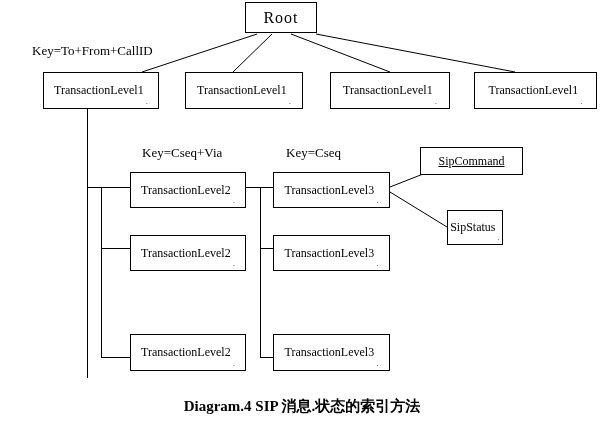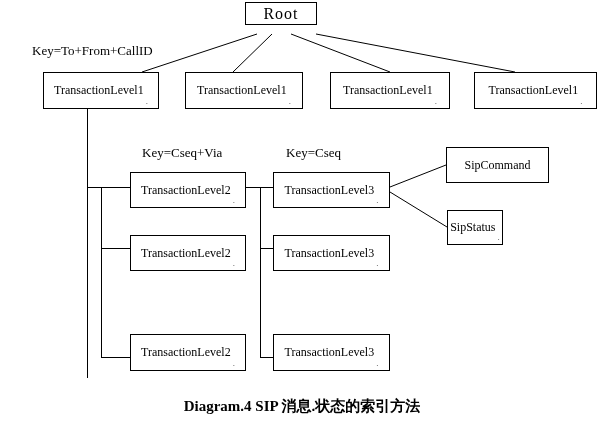--- a/index.html
+++ b/index.html
@@ -90,21 +90,21 @@
   <div class="hline" style="left:101px; top:248px; width:29px;"></div>
   <div class="hline" style="left:101px; top:357px; width:29px;"></div>
   <div class="hline" style="left:246px; top:187px; width:27px;"></div>
   <div class="hline" style="left:260px; top:248px; width:13px;"></div>
   <div class="hline" style="left:260px; top:357px; width:13px;"></div>
 
   <div class="key-label" style="left:0; top:43px;margin-left:32px;">Key=To+From+CallID</div>
   <div class="key-label" style="left:142px; top:145px;text-align:center;">Key=Cseq+Via</div>
   <div class="key-label" style="left:286px; top:145px;">Key=Cseq</div>
 
-  <div class="node root-node" style="left:245px; top:2px; width:72px; height:23px;">
+  <div class="node root-node" style="left:245px; top:2px; width:72px; height:31px;">
     <span>Root</span>
   </div>
 
   <div class="node" style="left:43px; top:72px; width:116px; height:37px;">
     <span>TransactionLevel1</span>
       <span class="mark">.</span>
   </div>
   <div class="node" style="left:185px; top:72px; width:118px; height:37px;">
     <span>TransactionLevel1</span>
       <span class="mark">.</span>
@@ -137,21 +137,21 @@
   </div>
   <div class="node" style="left:273px; top:235px; width:117px; height:36px;">
     <span>TransactionLevel3</span>
       <span class="mark">.</span>
   </div>
   <div class="node" style="left:273px; top:334px; width:117px; height:37px;">
     <span>TransactionLevel3</span>
       <span class="mark">.</span>
   </div>
 
-  <div class="node" style="left:446px; top:147px; width:103px; height:36px;">
+  <div class="node" style="left:420px; top:147px; width:103px; height:28px;text-decoration:underline;">
     <span>SipCommand</span>
   </div>
   <div class="node" style="left:447px; top:210px; width:56px; height:35px;">
     <span>SipStatus</span>
       <span class="mark">.</span>
   </div>
 
   <div class="caption">Diagram.4 SIP 消息.状态的索引方法</div>
 
 </div>

